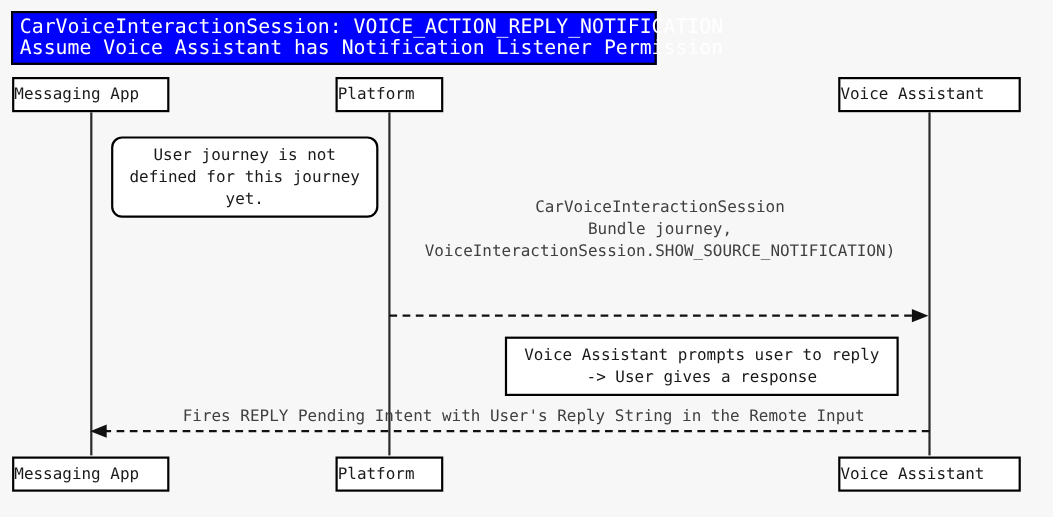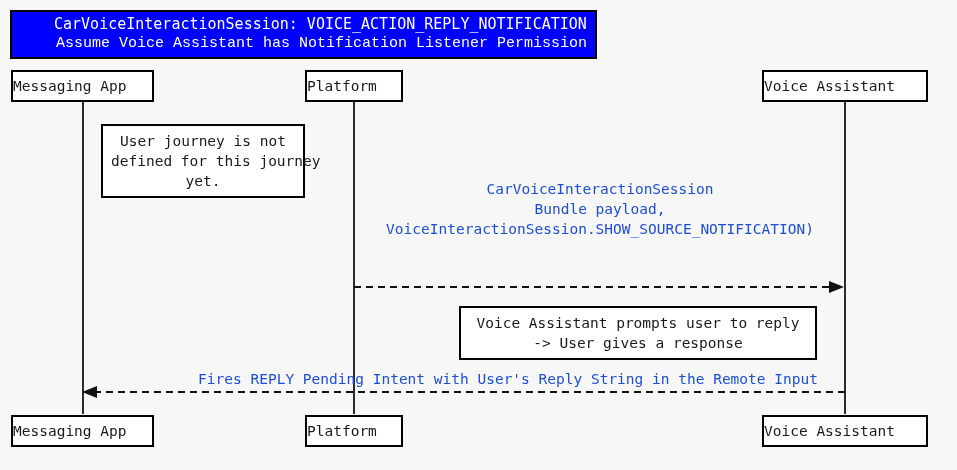--- a/index.html
+++ b/index.html
@@ -26,28 +26,27 @@
     left: 10px;
     top: 10px;
     width: 587px;
     box-sizing: border-box;
     background: #0000ff;
     border: 2px solid #000000;
     padding: 3px 6px 4px 6px;
   }
   .title-line {
     color: #ffffff;
-    font-size: 15px;
+    font-size: 18px;
     line-height: 19px;
     white-space: pre;
     letter-spacing: 0px;
-    margin-left: 36px;
   }
   .title-line.l1 { text-align: left; }
-  .title-line.l2 { text-align: center; font-family: Liberation Mono, monospace; }
+  .title-line.l2 { text-align: center; }
 
   
   .participant {
     position: absolute;
     box-sizing: border-box;
     background: #ffffff;
     border: 2px solid #000000;
     display: flex;
     align-items: center;
     justify-content: flex-start;
@@ -91,21 +90,21 @@
 
   
   .msg-label {
     position: absolute;
     z-index: 3;
     text-align: center;
   }
   .msg-label .mline {
     font-size: 14.5px;
     line-height: 20px;
-    color: #1d4ed8;
+    color: #404040;
     white-space: pre;
     display: block;
   }
 
   
   .arrow-svg {
     position: absolute;
     z-index: 3;
     overflow: visible;
   }
@@ -137,43 +136,43 @@
   <div class="participant" style="left:11px; top:415px; width:143px;">
     <span>Messaging App</span>
   </div>
   <div class="participant" style="left:305px; top:415px; width:98px;">
     <span>Platform</span>
   </div>
   <div class="participant" style="left:762px; top:415px; width:166px;">
     <span>Voice Assistant</span>
   </div>
 
-  <div class="note" style="left:101px; top:124px; width:204px;">
+  <div class="note" style="left:101px; top:124px; width:243px;border-radius:10px;">
     <span class="nline">User journey is not</span>
     <span class="nline">defined for this journey</span>
     <span class="nline">yet.</span>
   </div>
 
   <div class="msg-label" style="left:359px; top:179px; width:482px;">
     <span class="mline">CarVoiceInteractionSession</span>
-    <span class="mline">Bundle payload,</span>
+    <span class="mline">Bundle journey,</span>
     <span class="mline">VoiceInteractionSession.SHOW_SOURCE_NOTIFICATION)</span>
   </div>
 
   <svg class="arrow-svg" style="left:353px; top:278px;" width="495" height="18">
     <line x1="1" y1="9" x2="480" y2="9" stroke="#111111" stroke-width="2" stroke-dasharray="7,5"></line>
     <polygon points="491,9 476,3 476,15" fill="#111111"></polygon>
   </svg>
 
   <div class="note" style="left:459px; top:306px; width:358px;">
     <span class="nline">Voice Assistant prompts user to reply</span>
     <span class="nline">-&gt; User gives a response</span>
   </div>
 
-  <div class="msg-label" style="left:85px; top:369px; width:782px;margin-left:32px;">
+  <div class="msg-label" style="left:85px; top:369px; width:782px;">
     <span class="mline">Fires REPLY Pending Intent with User's Reply String in the Remote Input</span>
   </div>
 
   <svg class="arrow-svg" style="left:76px; top:383px;" width="772" height="18">
     <line x1="18" y1="9" x2="769" y2="9" stroke="#111111" stroke-width="2" stroke-dasharray="7,5"></line>
     <polygon points="6,9 21,3 21,15" fill="#111111"></polygon>
   </svg>
 
 </div>
 

